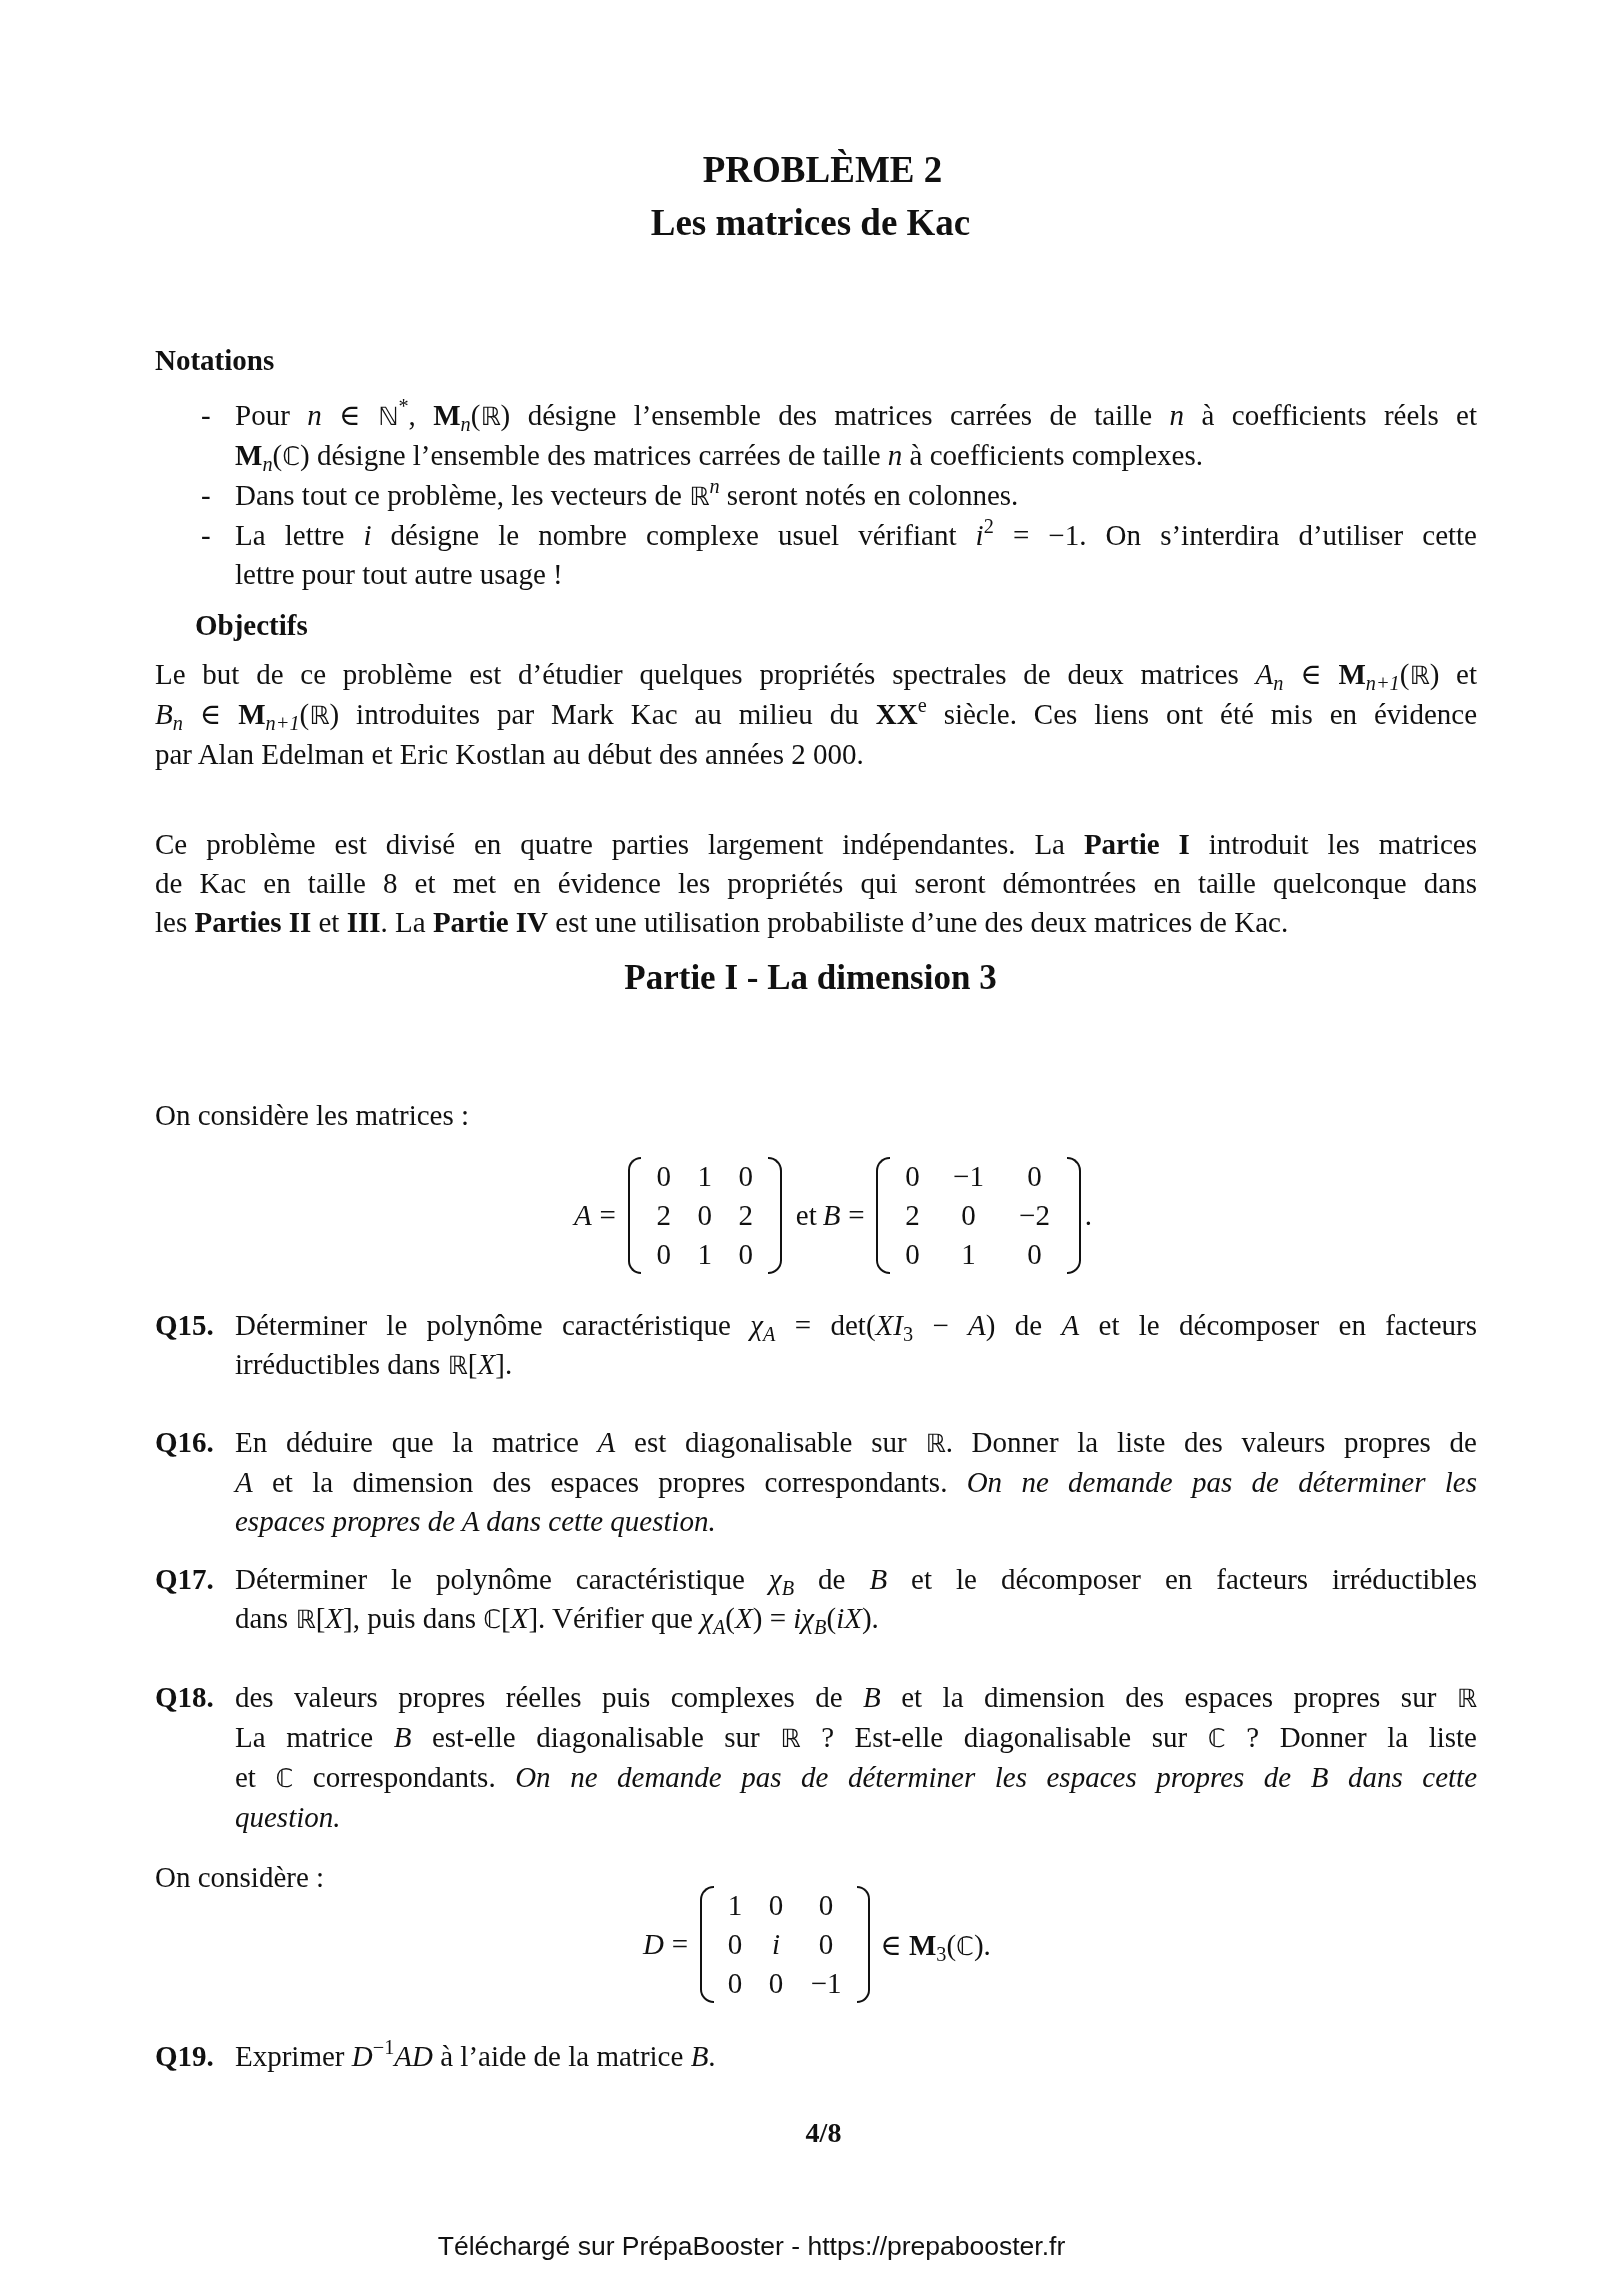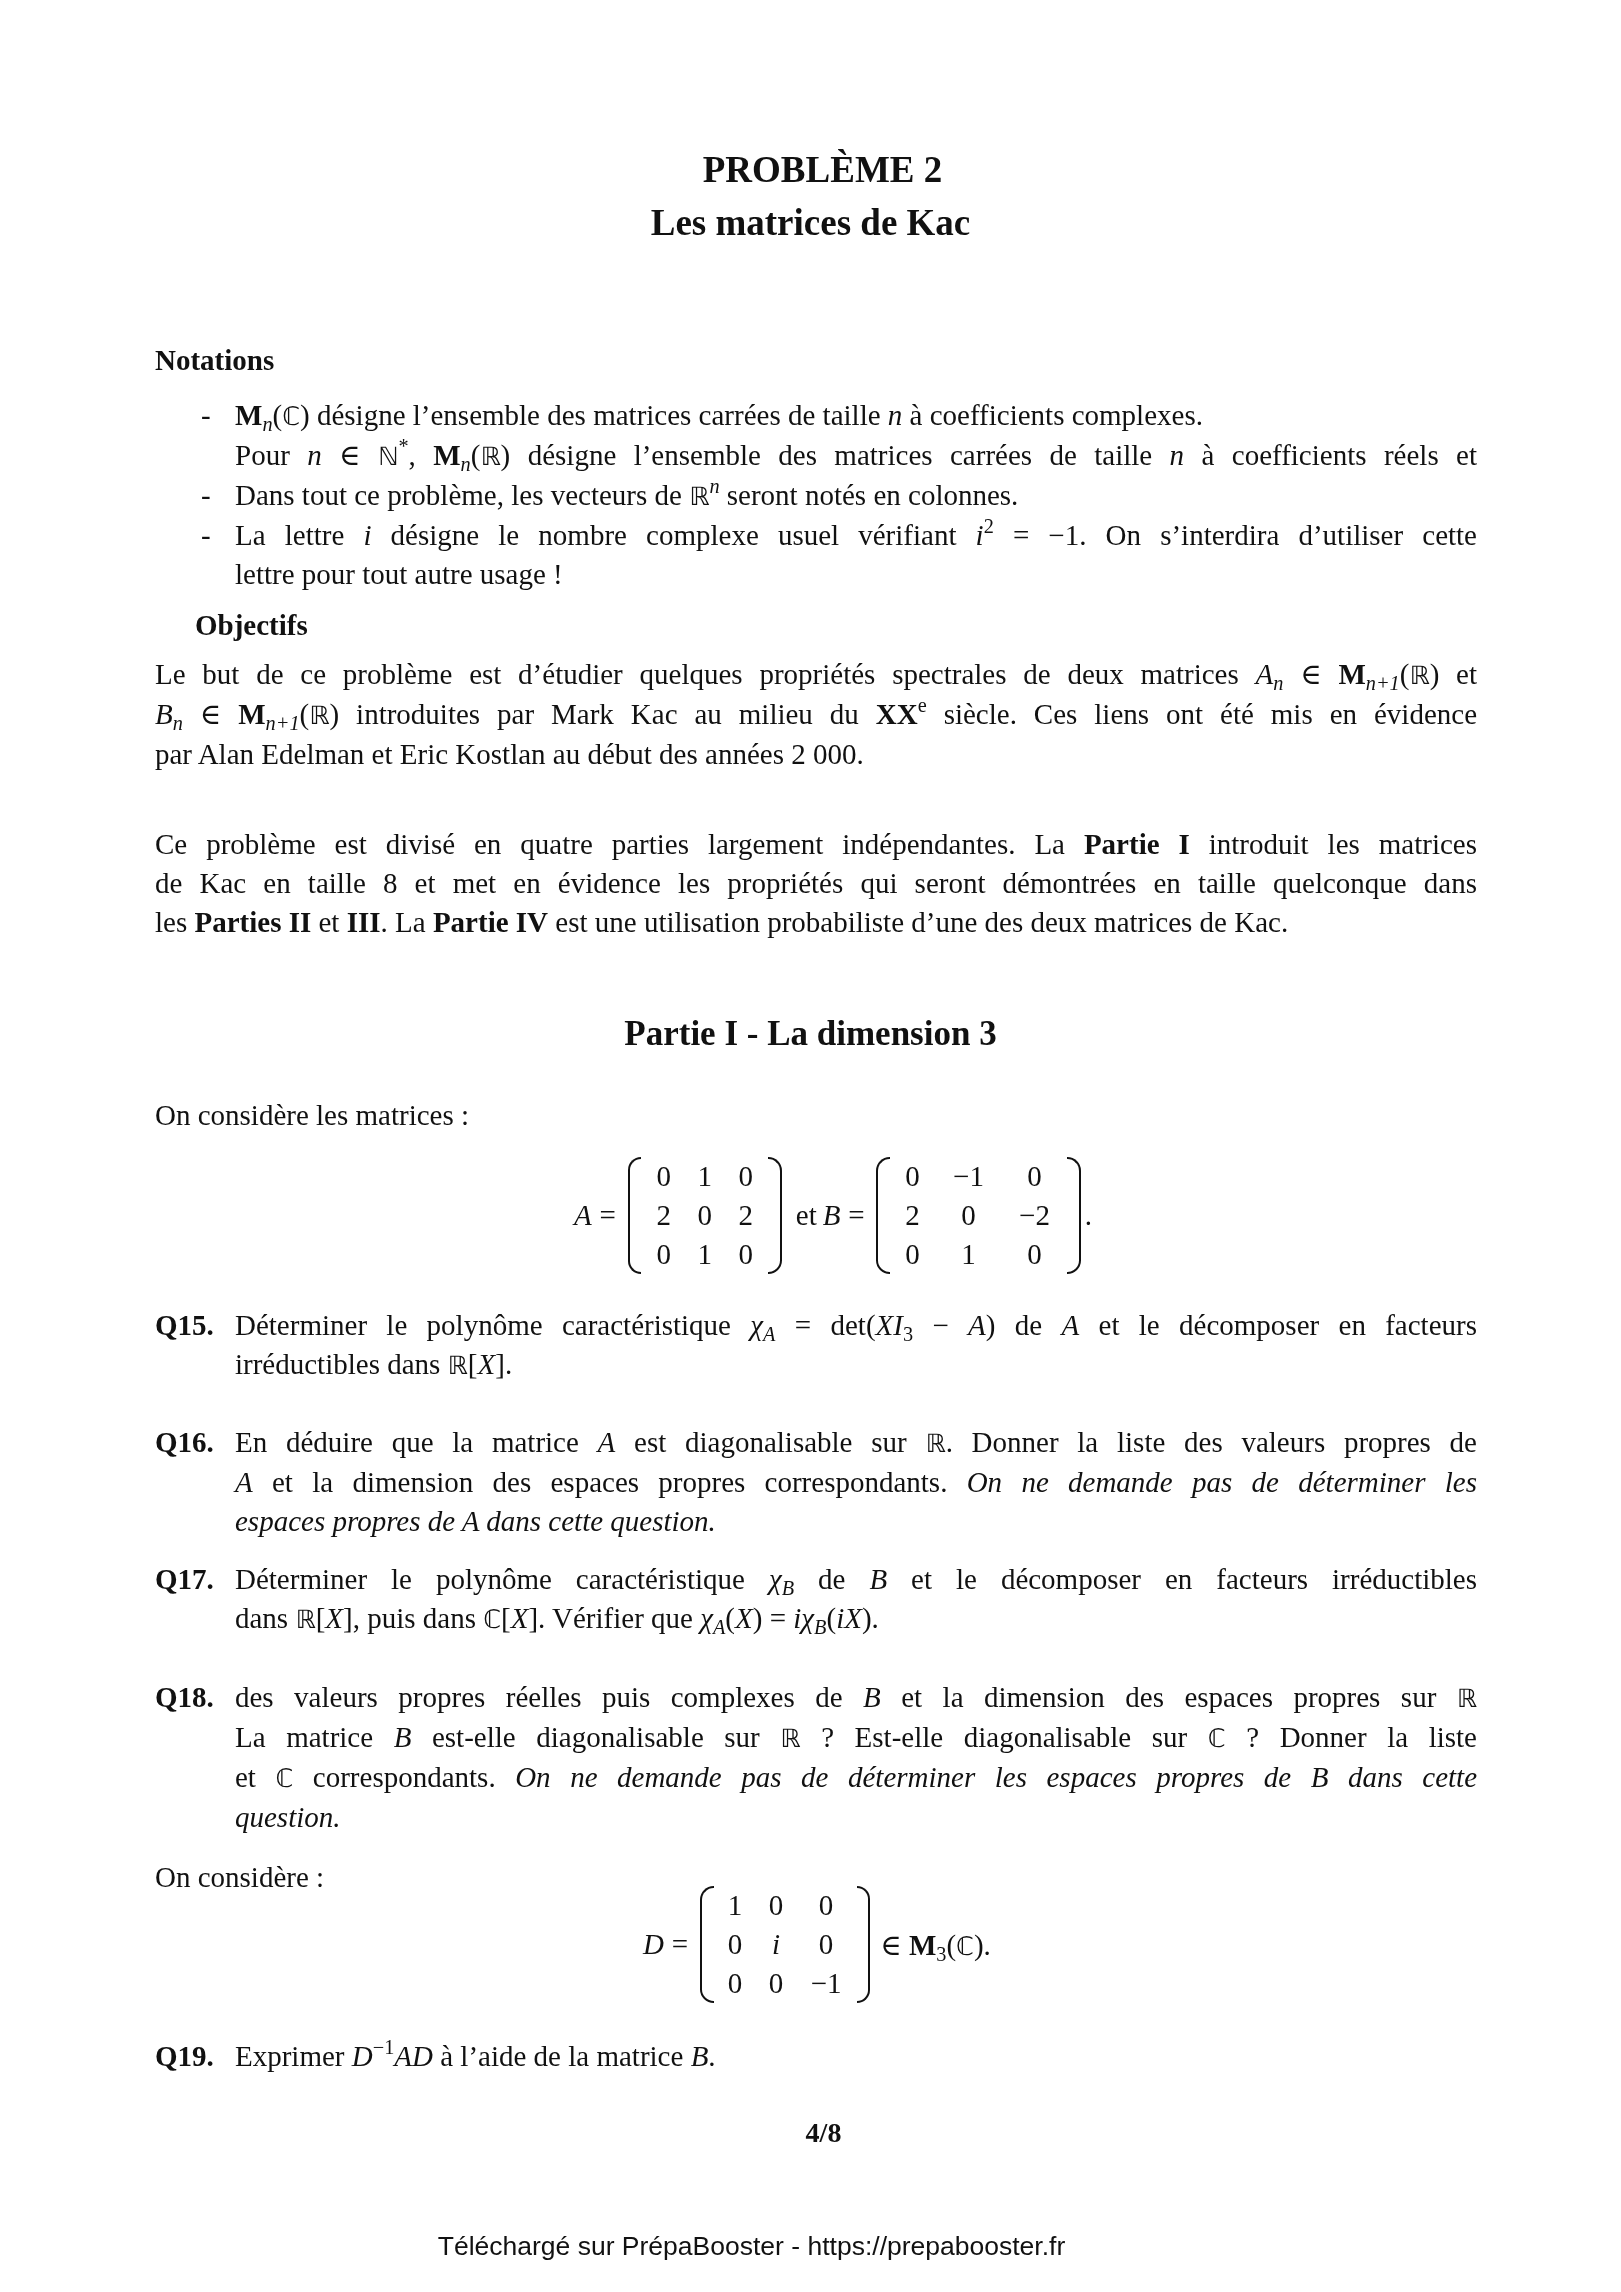--- a/index.html
+++ b/index.html
@@ -44,22 +44,22 @@
 
 <div class="page">
 
   <div class="abs title" style="top:147px;padding-left:12px;">PROBLÈME 2</div>
   <div class="abs title" style="top:200px;">Les matrices de Kac</div>
 
   <div class="abs h-sec" style="top:341px;">Notations</div>
   <div class="abs bullets" style="top:396px;" id="notations-list">
       <div class="bullet">
         <span class="dash">-</span>
+        <span class="ln">Pour <i>n</i> ∈ <span class="bb">ℕ</span><sup>*</sup>, <b>M</b><sub><i>n</i></sub>(<span class="bb">ℝ</span>) désigne l’ensemble des matrices carrées de taille <i>n</i> à coefficients réels et</span>
         <span class="ln last"><b>M</b><sub><i>n</i></sub>(<span class="bb">ℂ</span>) désigne l’ensemble des matrices carrées de taille <i>n</i> à coefficients complexes.</span>
-        <span class="ln">Pour <i>n</i> ∈ <span class="bb">ℕ</span><sup>*</sup>, <b>M</b><sub><i>n</i></sub>(<span class="bb">ℝ</span>) désigne l’ensemble des matrices carrées de taille <i>n</i> à coefficients réels et</span>
       </div>
       <div class="bullet">
         <span class="dash">-</span>
         <span class="ln last">Dans tout ce problème, les vecteurs de <span class="bb">ℝ</span><sup><i>n</i></sup> seront notés en colonnes.</span>
       </div>
       <div class="bullet">
         <span class="dash">-</span>
         <span class="ln">La lettre <i>i</i> désigne le nombre complexe usuel vérifiant <i>i</i><sup>2</sup> = −1. On s’interdira d’utiliser cette</span>
         <span class="ln last">lettre pour tout autre usage !</span>
       </div>
@@ -70,21 +70,21 @@
       <span class="ln">Le but de ce problème est d’étudier quelques propriétés spectrales de deux matrices <i>A</i><sub><i>n</i></sub> ∈ <b>M</b><sub><i>n+1</i></sub>(<span class="bb">ℝ</span>) et</span>
       <span class="ln"><i>B</i><sub><i>n</i></sub> ∈ <b>M</b><sub><i>n+1</i></sub>(<span class="bb">ℝ</span>) introduites par Mark Kac au milieu du <b>XX</b><sup>e</sup> siècle. Ces liens ont été mis en évidence</span>
       <span class="ln last">par Alan Edelman et Eric Kostlan au début des années 2 000.</span>
     </div>
   <div class="abs para" style="top:825px;" id="obj-p2">
       <span class="ln">Ce problème est divisé en quatre parties largement indépendantes. La <b>Partie I</b> introduit les matrices</span>
       <span class="ln">de Kac en taille 8 et met en évidence les propriétés qui seront démontrées en taille quelconque dans</span>
       <span class="ln last">les <b>Parties II</b> et <b>III</b>. La <b>Partie IV</b> est une utilisation probabiliste d’une des deux matrices de Kac.</span>
     </div>
 
-  <div class="abs section-title" style="top:1012px;">Partie I -  La dimension 3</div>
+  <div class="abs section-title" style="top:956px;">Partie I -  La dimension 3</div>
 
   <div class="abs para" style="top:1096px;">On considère les matrices :</div>
 
   <div class="abs eq" style="left:574px; top:1157px;">
     <span class="it">A</span>
     <span style="margin:0 7.8px;">=</span>
     <span class="matrix">
       <span class="paren l"></span>
       <span class="mgrid" id="matA" style="grid-template-columns: 41px 41px 41px;">
           <span class="mcell">0</span>

